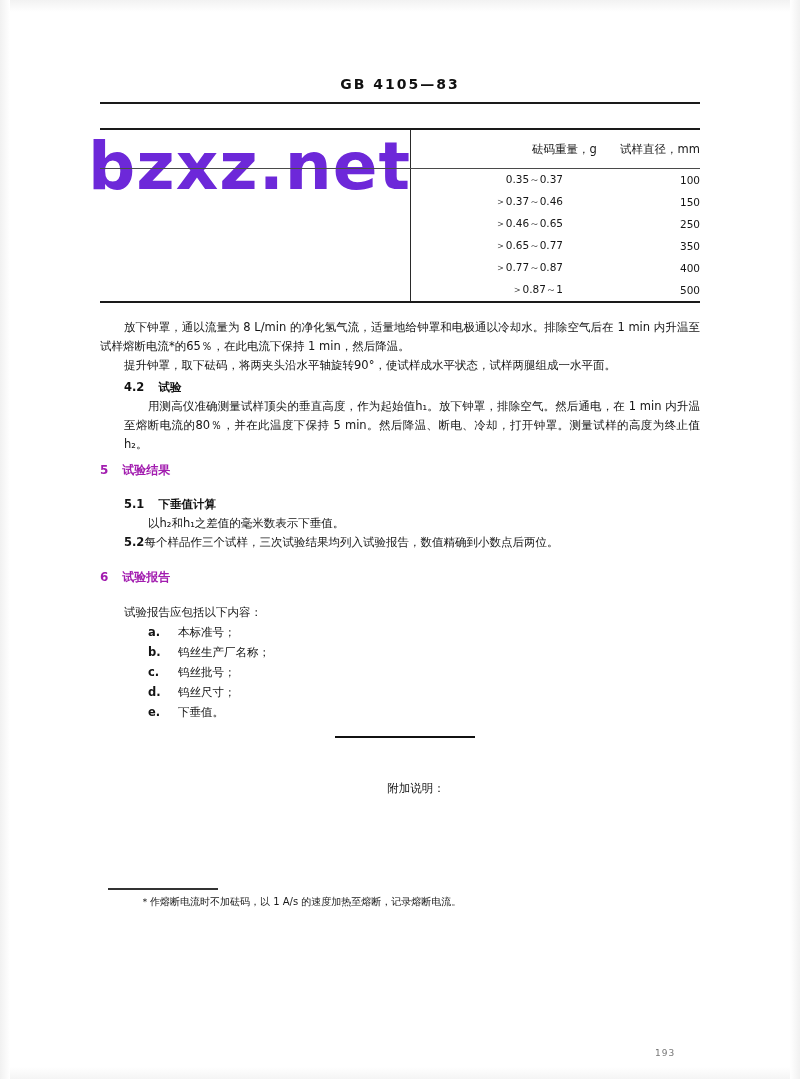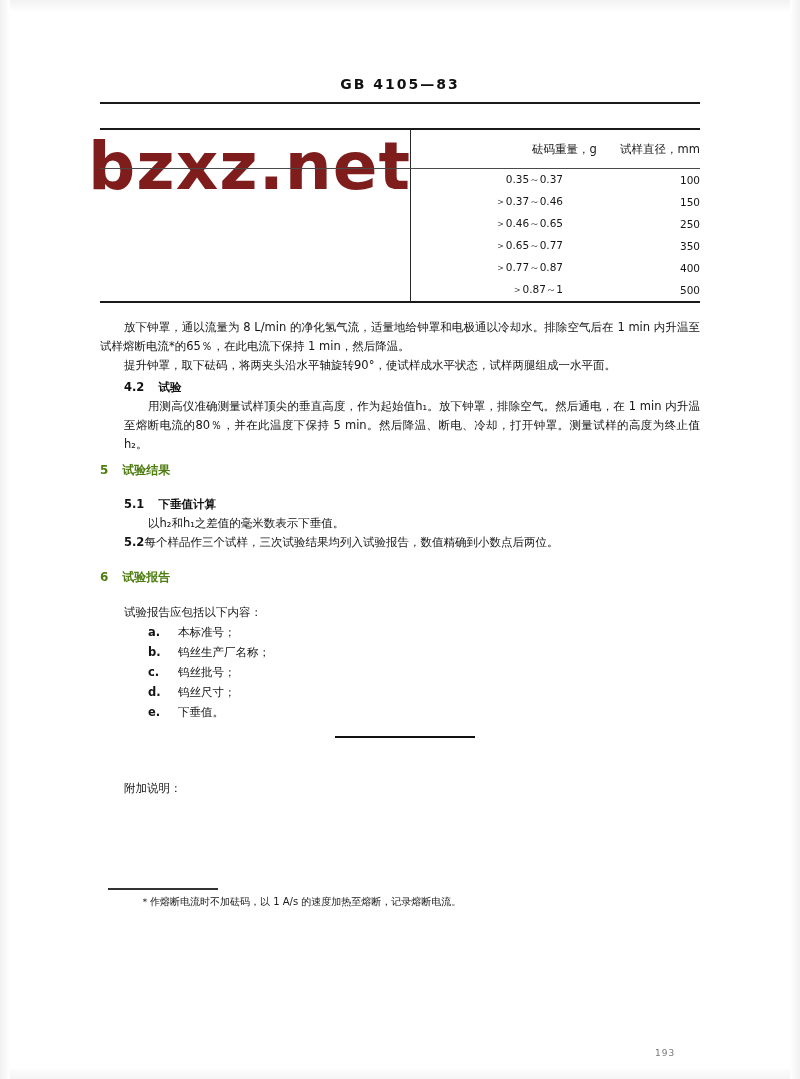--- a/index.html
+++ b/index.html
@@ -69,21 +69,21 @@
     background: #1a1a1a;
   }
 
   
   .watermark {
     position: absolute;
     left: 88px;
     top: 128px;
     font-size: 66px;
     font-weight: bold;
-    color: #7f1d1d;
+    color: #6d28d9;
     letter-spacing: 1px;
     font-family: "DejaVu Sans", "Liberation Sans", sans-serif;
     user-select: none;
     z-index: 0;
   }
 
   
   .spec-table {
     position: absolute;
     left: 0;
@@ -137,21 +137,21 @@
     font-size: 11.5px;
     line-height: 19px;
     color: #141414;
     text-align: justify;
     margin: 0;
   }
   .para.indent { text-indent: 24px; }
   .sec-head {
     font-size: 12px;
     font-weight: bold;
-    color: #4d7c0f;
+    color: #a21caf;
     margin: 0;
     line-height: 19px;
   }
   .sec-head .num { font-family: "DejaVu Sans", "Liberation Sans", sans-serif; }
   .sec-head .txt { margin-left: 14px; font-weight: bold; }
   .sub-head {
     font-size: 11.5px;
     font-weight: bold;
     color: #111;
     margin: 0;
@@ -183,23 +183,24 @@
   .center-divider {
     position: absolute;
     left: 235px;
     top: 736px;
     width: 140px;
     height: 2px;
     background: #111;
   }
   .appendix {
     position: absolute;
-    left: 24px;
+    left: 36px;
     top: 778px;
     width: 560px;
+    text-align: center;
   }
   .appendix p {
     margin: 0;
     font-size: 11.5px;
     line-height: 21px;
     color: #141414;
   }
 
   
   .footnote-rule {

